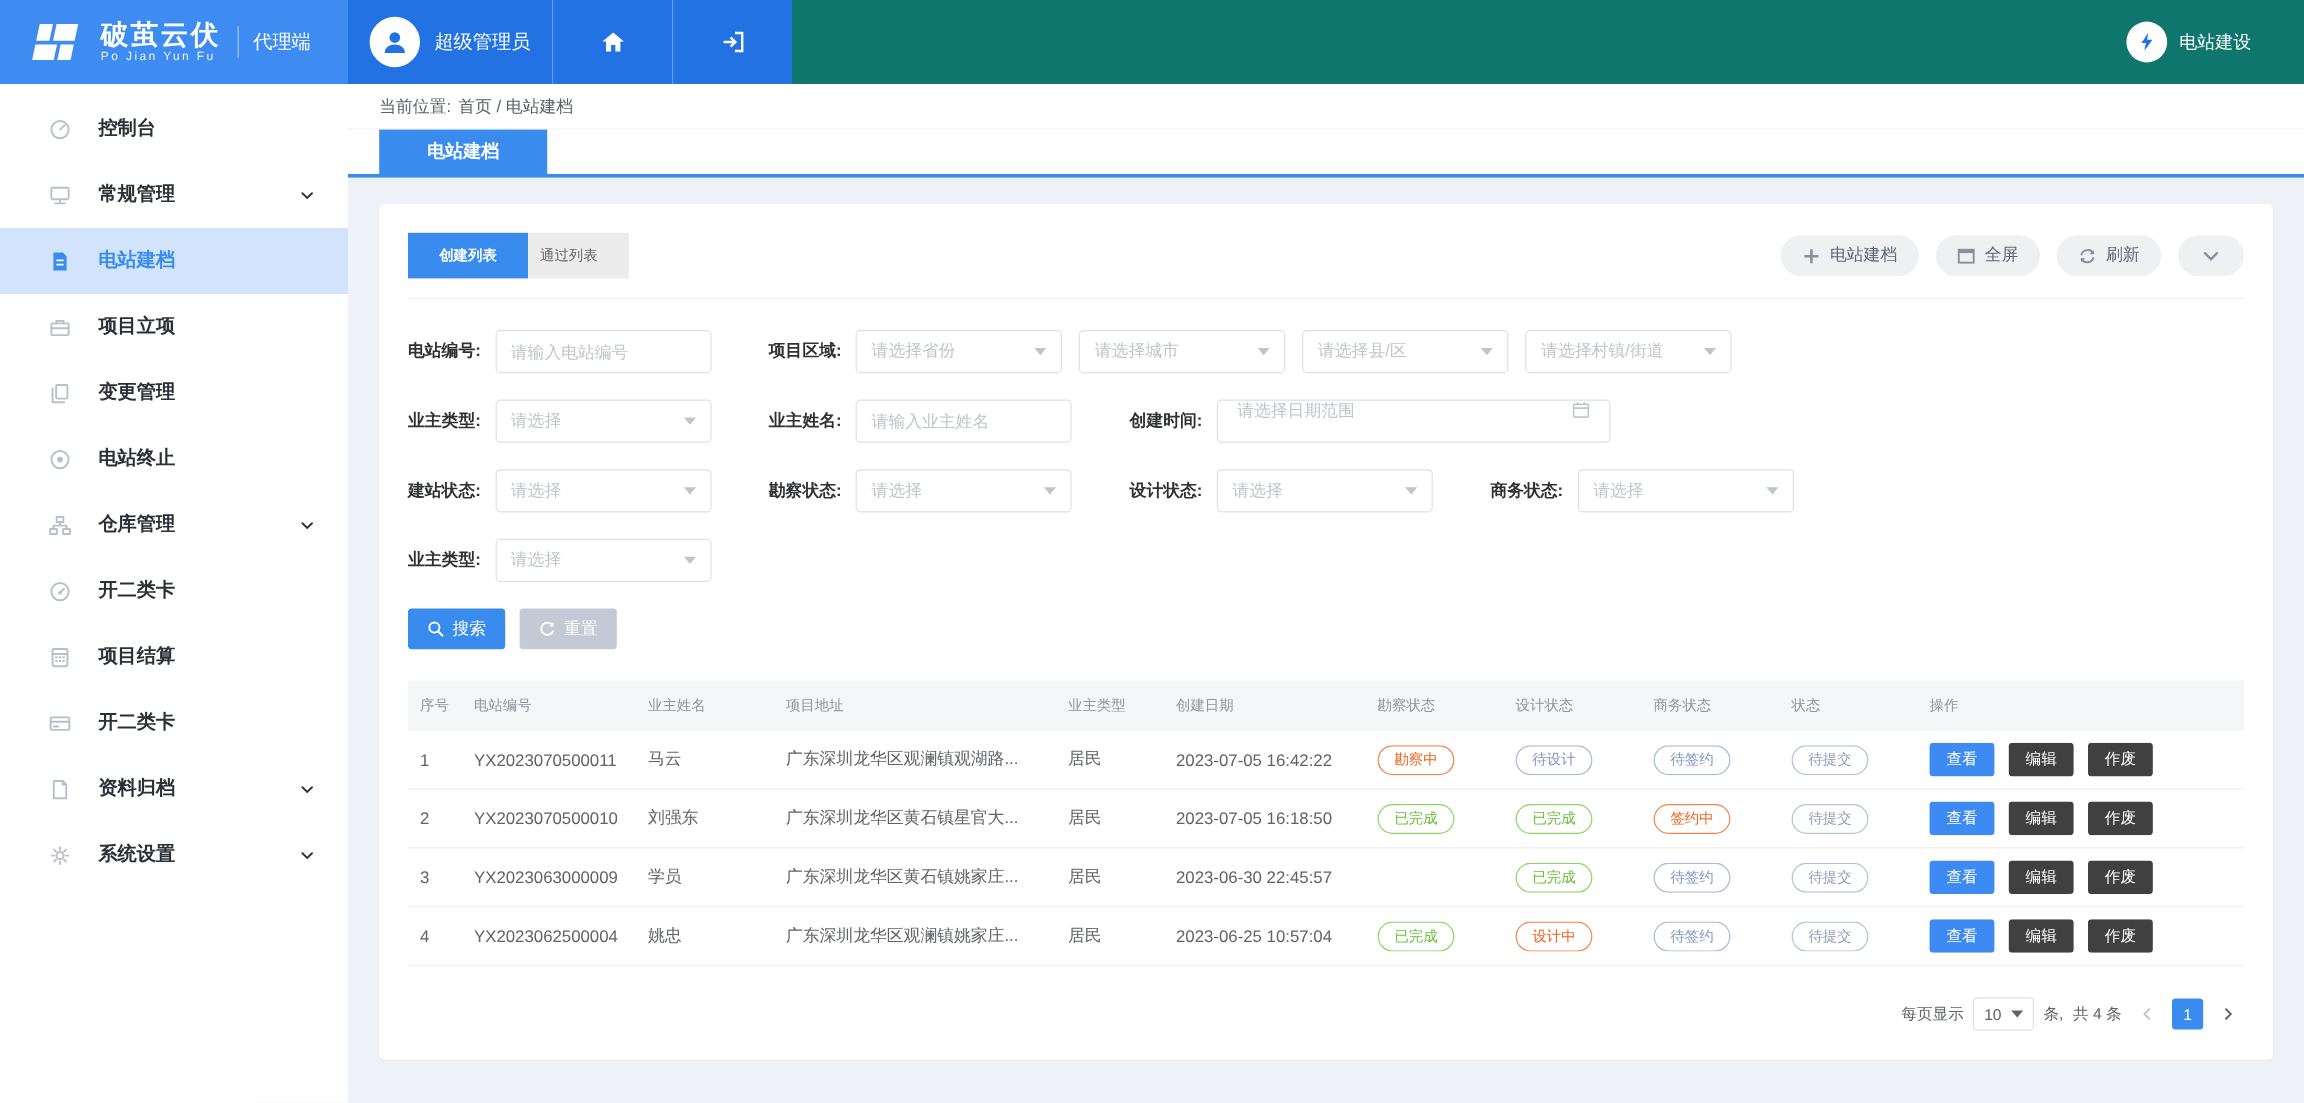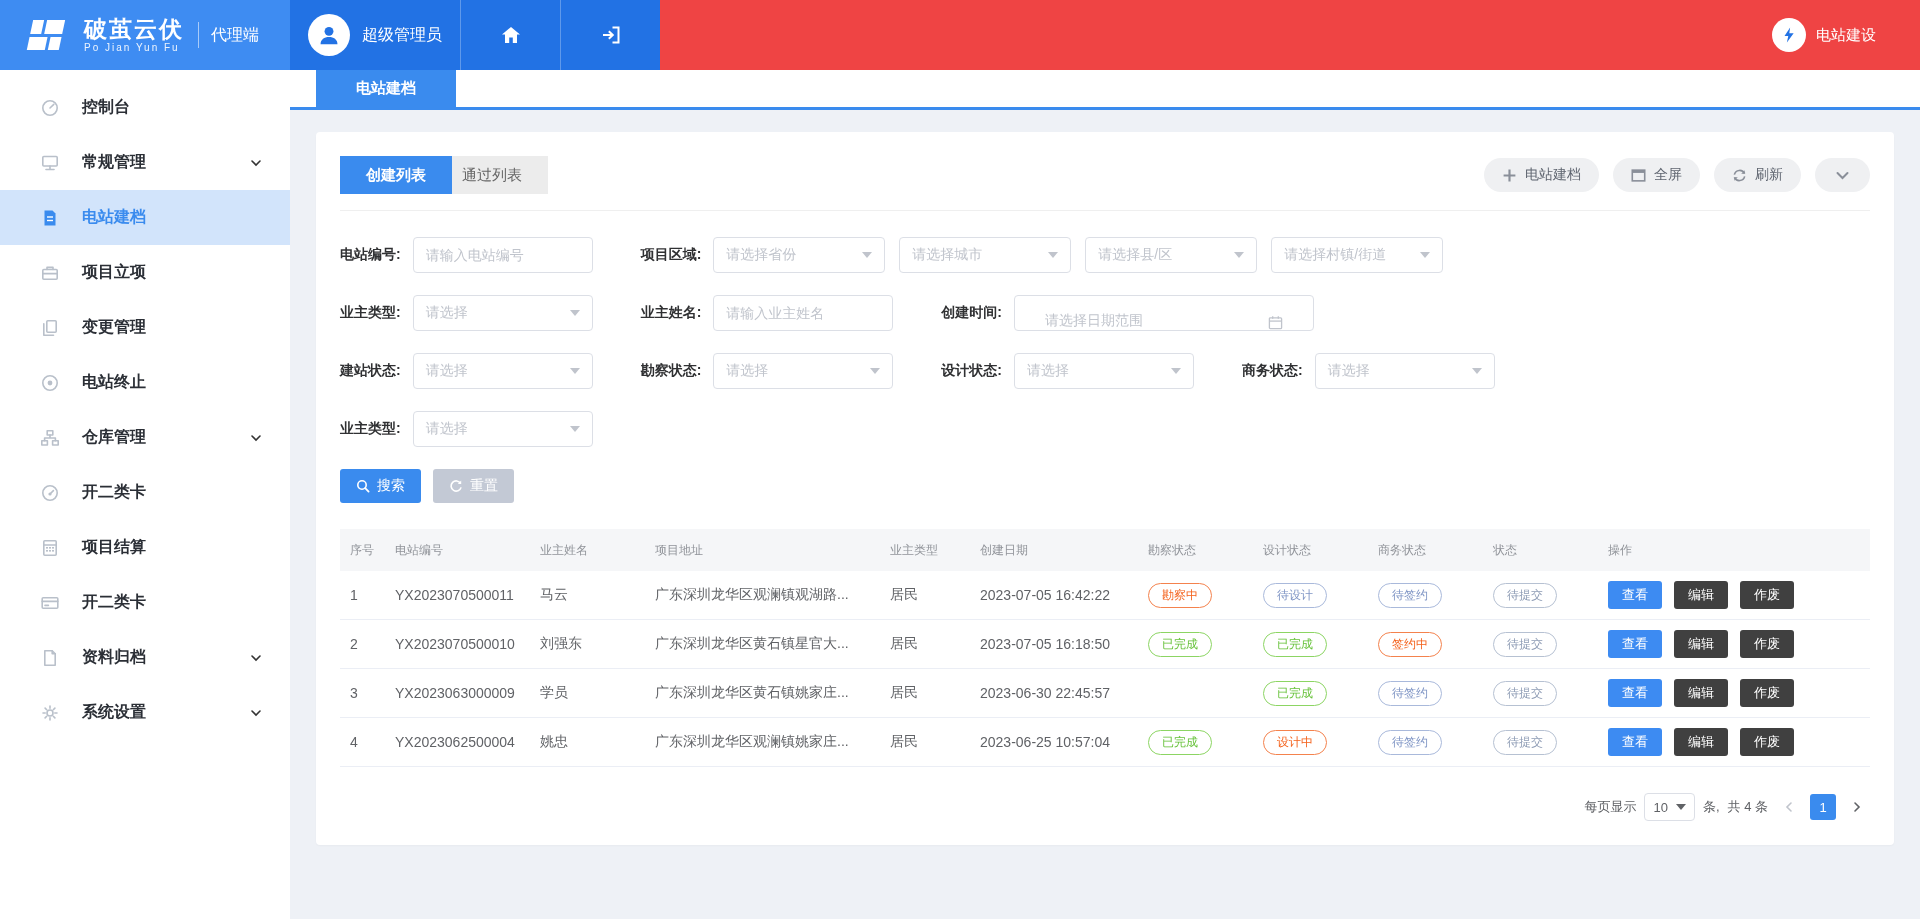--- a/index.html
+++ b/index.html
@@ -1,21 +1,21 @@
 <!DOCTYPE html>
 <html><head>
 <meta charset="utf-8">
 <style>
   * { margin:0; padding:0; box-sizing:border-box; }
   html,body { width:1920px; height:919px; overflow:hidden; background:#EEF1F6;
     font-family:"Liberation Sans","DejaVu Sans",sans-serif; }
   .app { width:1920px; height:919px; display:flex; flex-direction:column; }
 
   
-  .topbar { height:70px; background:#ef4444; display:flex; align-items:stretch; color:#fff; flex-shrink:0; }
+  .topbar { height:70px; background:#0f766e; display:flex; align-items:stretch; color:#fff; flex-shrink:0; }
   .brand { width:290px; background:#3E8CF2; display:flex; align-items:center; padding-left:26px; }
   .logo-mark { width:46px; height:38px; margin-right:12px; flex-shrink:0; }
   .brand-text .brand-title { font-size:23px; font-weight:bold; letter-spacing:2px; line-height:1.1; }
   .brand-text .brand-sub { font-size:10px; letter-spacing:2px; opacity:.9; }
   .brand-portal { display:flex; align-items:center; margin-left:14px; font-size:16px; }
   .brand-portal::before { content:""; width:1px; height:26px; background:rgba(255,255,255,.55); margin-right:12px; display:inline-block; }
   .tb-seg { background:#2272E4; display:flex; align-items:center; justify-content:center; }
   .tb-seg + .tb-seg { border-left:1px solid rgba(255,255,255,.28); }
   .seg-user { width:170px; gap:12px; }
   .seg-home,.seg-logout { width:100px; }
@@ -39,42 +39,42 @@
   .crumb { height:38px; background:#fff; display:flex; align-items:center; padding-left:26px;
     font-size:14px; color:#5A5E66; border-bottom:1px solid #F2F3F5; gap:6px; }
   .pagetab-strip { height:40px; background:#fff; border-bottom:3px solid #3A8BEE; display:flex; align-items:flex-end; padding-left:26px; }
   .pagetab { width:140px; height:37px; background:#3A8BEE; color:#fff; font-size:15px; font-weight:bold;
     display:flex; align-items:center; justify-content:center; cursor:pointer; }
   .content { flex:1; padding:22px 26px; overflow:hidden; }
   .card { background:#fff; border-radius:4px; min-height:658px; padding:24px; box-shadow:0 1px 2px rgba(0,0,0,.03); }
 
   
   .card-head { display:flex; align-items:center; border-bottom:1px solid #EFEFEF; padding-bottom:16px; }
-  .ltab { height:38px; padding:0 26px; font-size:15px; display:flex; align-items:center; cursor:pointer; }
+  .ltab { height:38px; padding:0 26px; font-size:12px; display:flex; align-items:center; cursor:pointer; }
   .ltab.active { background:#3A8BEE; color:#fff; font-weight:bold; }
   .ltab.plain { background:#ECECEC; color:#666;padding-left:10px; }
   .toolbar { margin-left:auto; display:flex; gap:14px; }
   .pill { height:34px; padding:0 18px; border-radius:17px; background:#EFF0F2; color:#5F6570; font-size:14px;
     display:flex; align-items:center; gap:8px; cursor:pointer; }
   .pill svg { width:15px; height:15px; }
 
   
   .filters { padding-top:26px; }
   .frow { display:flex; align-items:center; margin-bottom:22px; }
   .fgroup { display:flex; align-items:center; }
   .fgroup + .fgroup { margin-left:48px; }
   .flabel { font-size:14px; font-weight:bold; color:#303133; margin-right:12px; white-space:nowrap; }
   .inp, .sel, .date { height:36px; border:1px solid #DCDFE6; border-radius:4px; background:#fff; font-size:14px; }
   .inp { width:180px; padding:0 12px; color:#606266; }
   .inp::placeholder { color:#C0C4CC; }
   .sel { width:180px; padding:0 12px; display:flex; align-items:center; justify-content:space-between; color:#C0C4CC; cursor:pointer; }
   .sel.region { width:172px; margin-right:14px; }
   .sel.region:last-child { margin-right:0; }
   .caret { width:0; height:0; border-left:5px solid transparent; border-right:5px solid transparent; border-top:6px solid #C0C4CC; }
-  .date { width:300px; padding:0 30px; display:flex; align-items:flex-end; justify-content:space-between; color:#C0C4CC; cursor:pointer; }
+  .date { width:328px; padding:0 16px; display:flex; align-items:flex-start; justify-content:space-between; color:#C0C4CC; cursor:pointer; }
   .actions-row { display:flex; gap:12px; margin:4px 0 26px 0; }
   .btn { height:34px; padding:0 16px; border:none; border-radius:3px; color:#fff; font-size:14px;
     display:flex; align-items:center; gap:7px; cursor:pointer; font-family:inherit; }
   .btn-search { background:#3A8BEE; }
   .btn-reset { background:#C3C9D5; }
   .btn svg { width:14px; height:14px; }
 
   
   .t-head, .t-row { display:flex; align-items:center; }
   .t-head { background:#F5F6F8; height:42px; color:#909399; font-size:12px; }
@@ -278,20 +278,24 @@
           <path d="M10 3 v2.2 M10 14.8 V17 M3 10 h2.2 M14.8 10 H17 M5.1 5.1 l1.6 1.6 M13.3 13.3 l1.6 1.6 M14.9 5.1 l-1.6 1.6 M6.7 13.3 l-1.6 1.6"></path>
         </svg>
         <span class="si-label">系统设置</span>
         <svg class="chev" viewBox="0 0 12 12">
           <path d="M2 4 L6 8 L10 4" fill="none" stroke="#333" stroke-width="1.6" stroke-linecap="round"></path>
         </svg>
       </div>
     </aside>
 
     <main class="main">
+      <div class="crumb">
+        <span>当前位置:</span>
+        <span>首页 / 电站建档</span>
+      </div>
       <div class="pagetab-strip">
         <div class="pagetab">电站建档</div>
       </div>
 
       <div class="content">
         <div class="card">
 
           <div class="card-head">
             <div class="ltab active">创建列表</div>
             <div class="ltab plain">通过列表</div>

